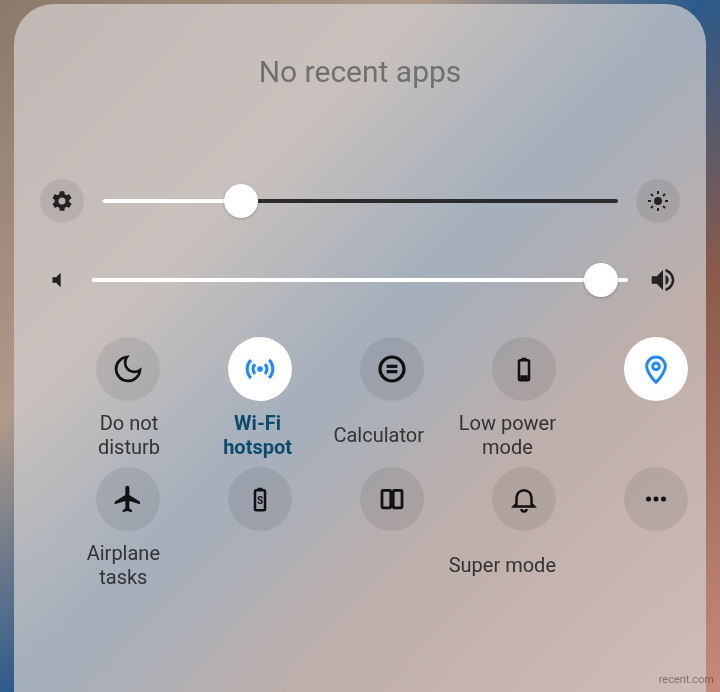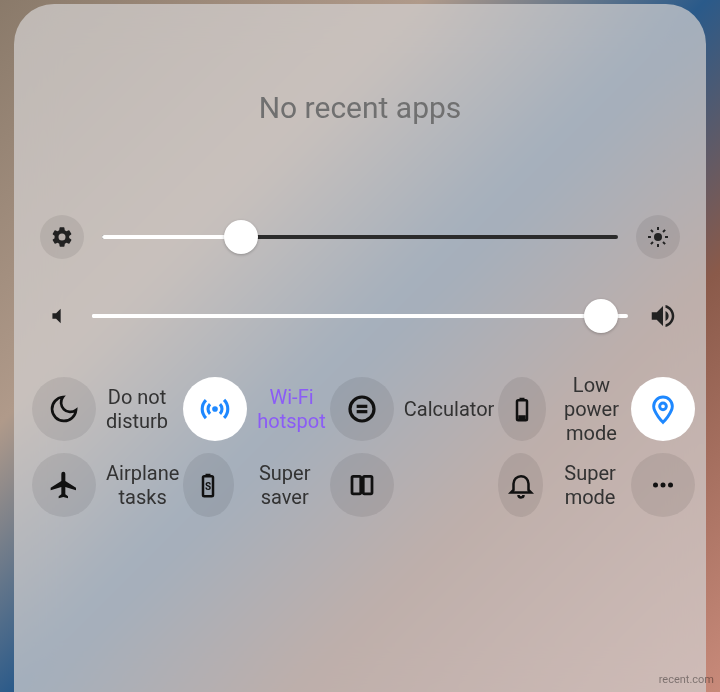--- a/index.html
+++ b/index.html
@@ -13,21 +13,21 @@
       left: 14px; right: 14px; top: 4px; bottom: 0;
       border-radius: 40px 40px 0 0;
       background: rgba(210, 208, 208, 0.72);
       backdrop-filter: blur(20px);
       padding: 0 12px;
     }
     .title {
       text-align: center;
       font-size: 30px;
       color: #707070;
-      padding-top: 86px;
+      padding-top: 50px;
       padding-bottom: 70px;
     }
     .slider-row {
       display: flex;
       align-items: center;
       gap: 18px;
       padding: 20px 14px;
     }
     .icon-btn {
       width: 44px; height: 44px;
@@ -46,42 +46,42 @@
     .thumb { position: absolute; top: 50%; width: 34px; height: 34px; background: #fff; border-radius: 50%; transform: translate(-50%, -50%); box-shadow: 0 1px 3px rgba(0,0,0,0.25); }
     .vol-icon { width: 34px; height: 34px; display:flex; align-items:center; justify-content:center; color:#222; fill:#222; }
     .grid {
       display: grid;
       grid-template-columns: repeat(5, 1fr);
       gap: 8px 4px;
       padding: 20px 6px 0 6px;
     }
     .tile {
       display: flex;
-      flex-direction: row;
-      align-items: center;
+      flex-direction: column;
+      align-items: flex-end;
       gap: 10px;
     }
     .tile-icon {
       width: 64px; height: 64px;
       border-radius: 50%;
       background: rgba(0,0,0,0.08);
       display: flex; align-items: center; justify-content: center;
       color: #111; fill: #111;
     }
     .tile.active .tile-icon { background: #fff; color: #1e88ff; fill: #1e88ff; }
     .tile-label {
       font-size: 20px;
       color: #333;
       text-align: center;
       line-height: 1.2;
       min-height: 48px;
       white-space: pre-line;
       display: flex; align-items: center;
     }
-    .tile.active .tile-label { color: #8b5cf6; }
+    .tile.active .tile-label { color: #0c4a6e; font-weight: bold; }
     .watermark {
       position: absolute; right: 6px; bottom: 6px;
       font-size: 11px; color: rgba(0,0,0,0.4);
     }
     svg { display:block; }
   </style>
 </head>
 <body>
 
 <div class="panel">
@@ -205,21 +205,20 @@
     </div>
 
     <div class="tile">
       <div class="tile-icon">
         <svg width="30" height="30" viewBox="0 0 24 24" fill="none" stroke="currentColor" stroke-width="2">
             <rect x="8" y="5" width="8" height="16" rx="1"></rect>
             <rect x="10" y="3" width="4" height="2" fill="currentColor" stroke="none"></rect>
             <text x="12" y="16" text-anchor="middle" font-size="8" fill="currentColor" stroke="none" font-weight="bold">S</text>
           </svg>
       </div>
-      <div class="tile-label">Super saver</div>
     </div>
 
     <div class="tile">
       <div class="tile-icon">
         <svg width="30" height="30" viewBox="0 0 24 24" fill="none" stroke="currentColor" stroke-width="2.2">
             <rect x="4" y="5" width="7" height="14" rx="1"></rect>
             <rect x="13" y="5" width="7" height="14" rx="1"></rect>
           </svg>
       </div>
     </div>

